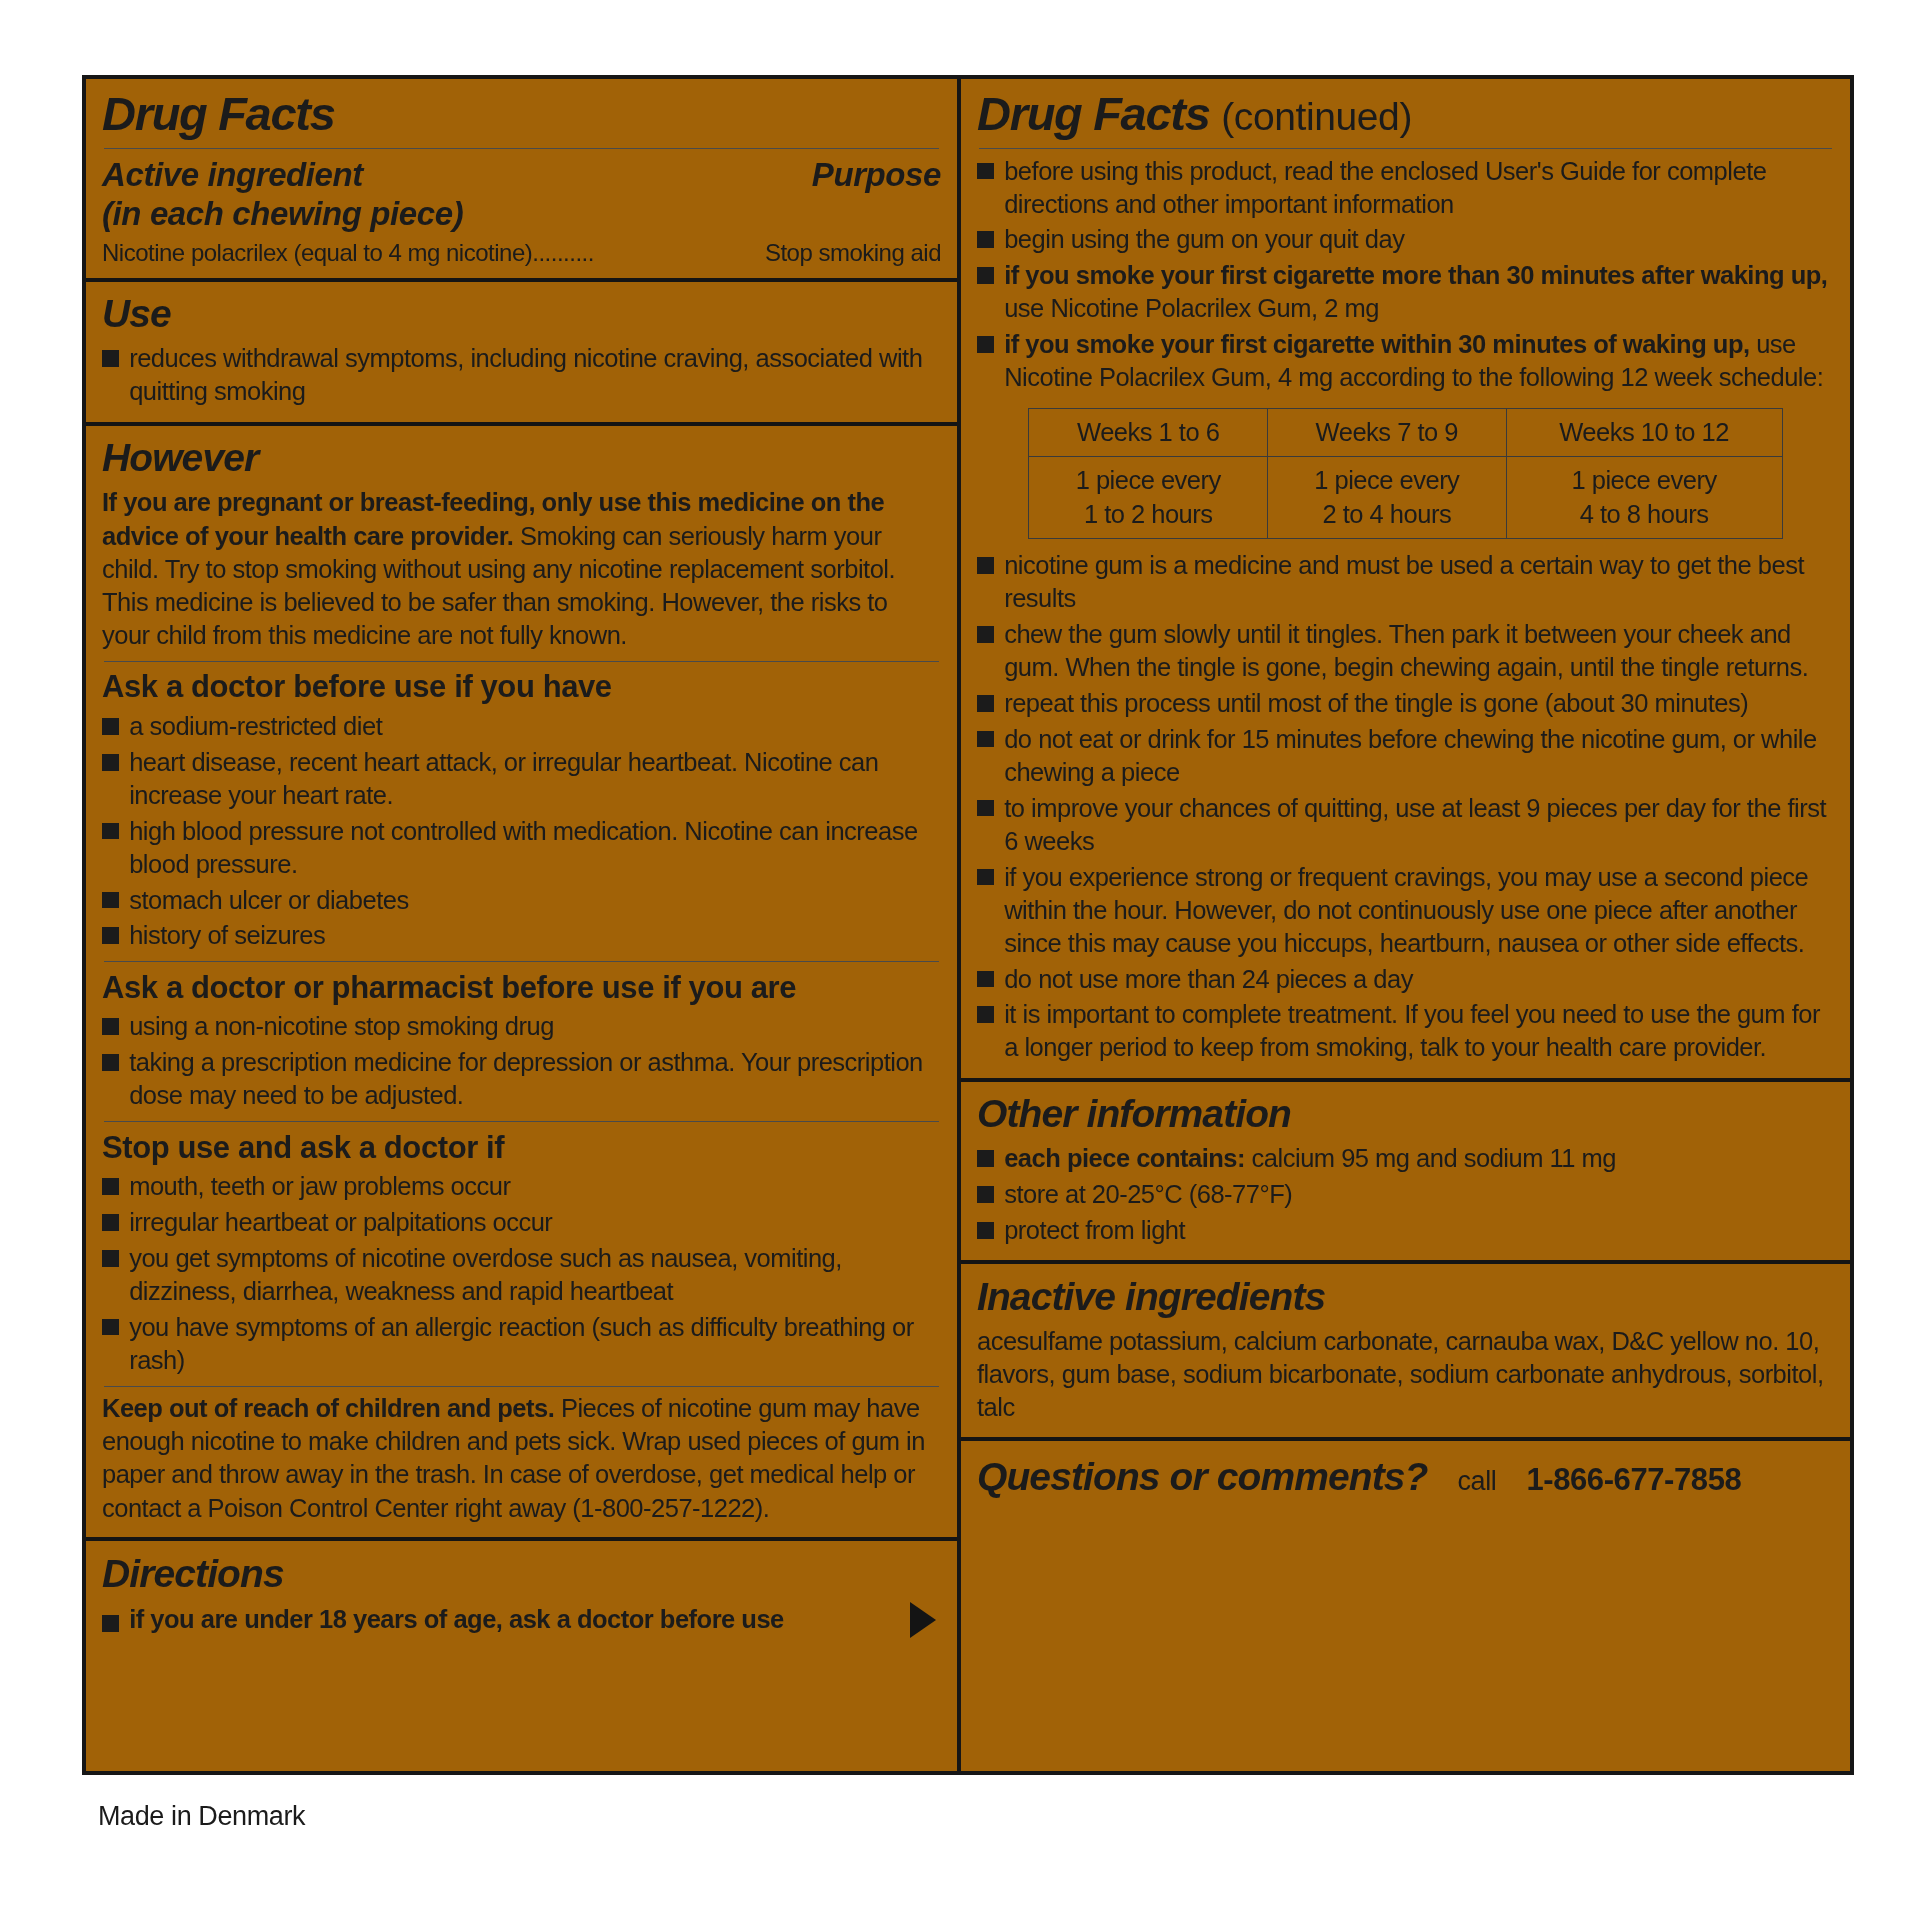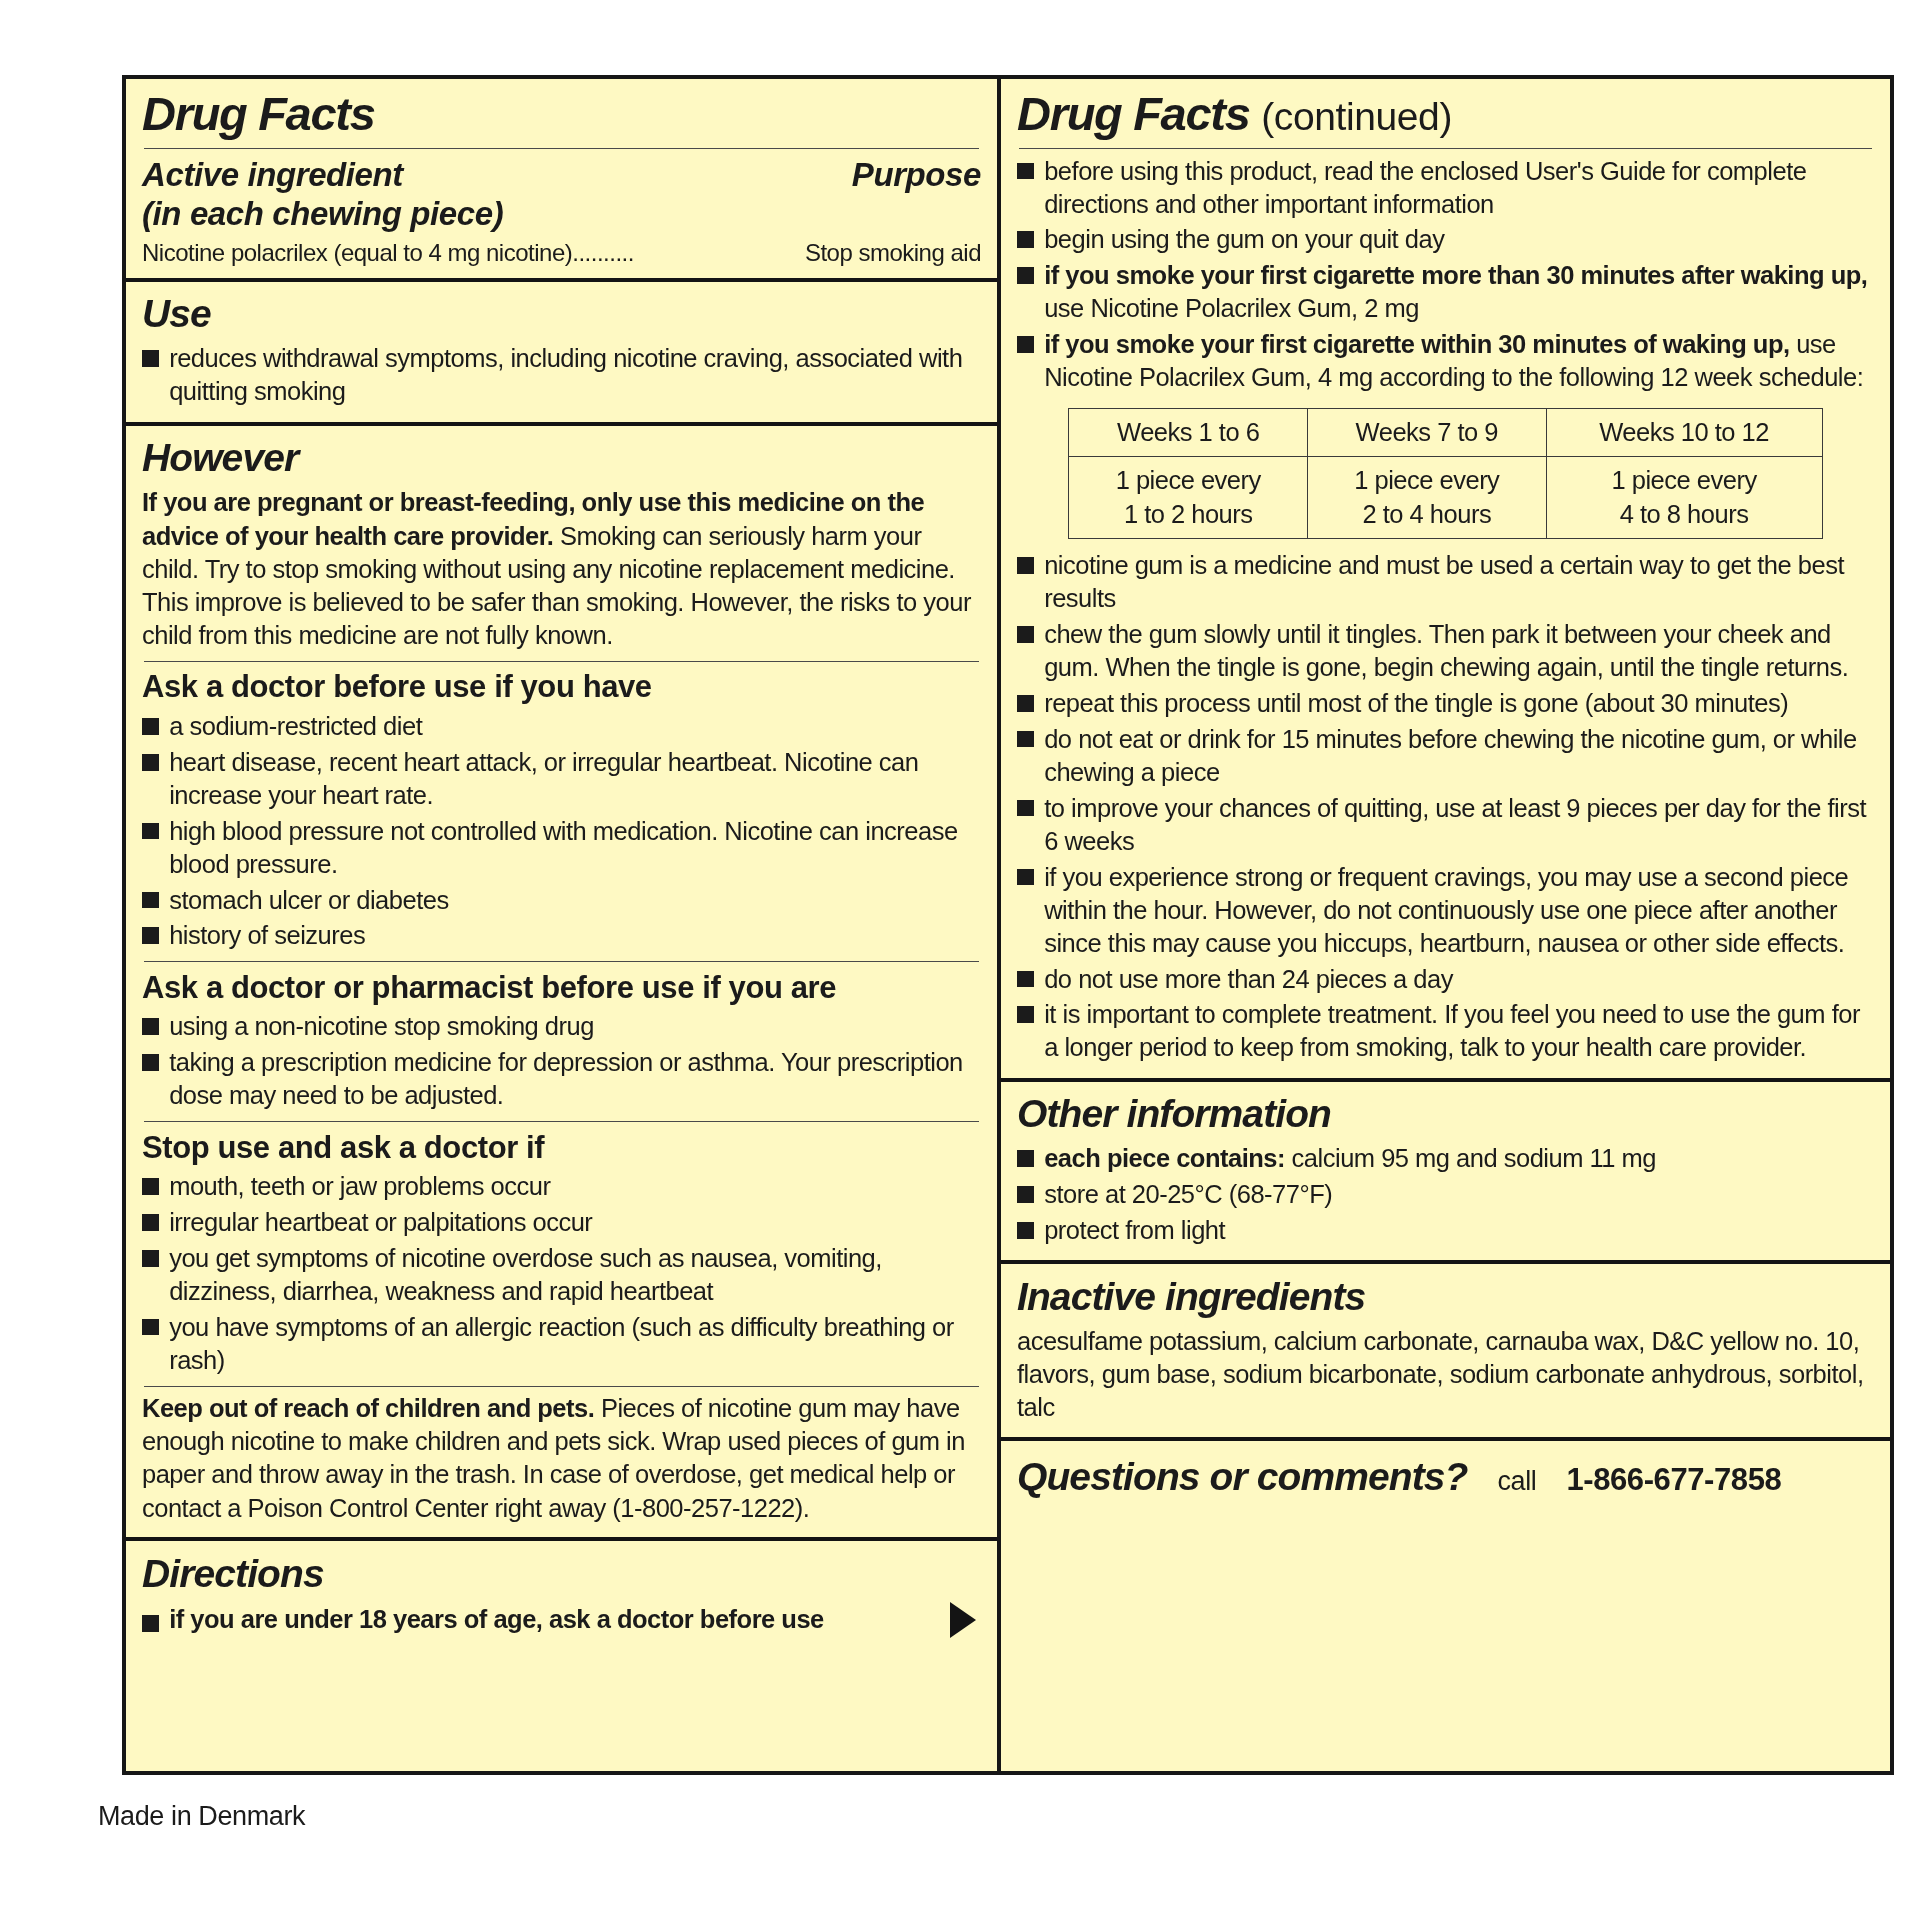--- a/index.html
+++ b/index.html
@@ -3,21 +3,21 @@
 <meta charset="utf-8">
 <style>
   html,body{margin:0;padding:0;background:#ffffff;}
   .sheet{
     position:relative;
     width:1931px;height:1931px;
     background:#ffffff;
     font-family:"Liberation Sans","DejaVu Sans",sans-serif;
     color:#1b1b1b;
   }
-  .col{position:absolute;top:75px;box-sizing:border-box;background:#fef9c3;overflow:hidden;margin-left:40px;}
+  .col{position:absolute;top:75px;box-sizing:border-box;background:#a16207;overflow:hidden;}
   .col-left{left:82px;width:875px;height:1700px;border:4.4px solid #161616;border-right:0;}
   .col-right{left:957px;width:897px;height:1700px;border:4.4px solid #161616;}
   .sec{padding:8.8px 16px 10.5px 16px;}
   .bigtitle{font-size:47px;font-weight:bold;font-style:italic;letter-spacing:-1.3px;line-height:1.1;}
   .cont{font-size:39px;font-weight:normal;font-style:normal;letter-spacing:-0.4px;}
   .rule-thin{border:0;border-top:1.8px solid #4a4a4a;margin:8.8px 1.8px 5.3px 1.8px;}
   .rule-thick{border:0;border-top:4.4px solid #141414;margin:0;}
   .sechead{font-size:39px;font-weight:bold;font-style:italic;letter-spacing:-0.9px;line-height:1.15;margin:1.8px 0 5.3px 0;}
   .aihead{font-size:33px;font-weight:bold;font-style:italic;letter-spacing:-0.4px;line-height:1.2;}
   .aihead-row{display:flex;justify-content:space-between;align-items:flex-end;}
@@ -70,21 +70,21 @@
         <span class="sq"></span>
         <span class="tx">reduces withdrawal symptoms, including nicotine craving, associated with quitting smoking</span>
       </div>
     </div>
 
     <div class="rule-thick"></div>
 
     <div class="sec">
       <div class="sechead">However</div>
       <div class="para">
-        <span class="b">If you are pregnant or breast-feeding, only use this medicine on the advice of your health care provider.</span><span> Smoking can seriously harm your child. Try to stop smoking without using any nicotine replacement medicine. This improve is believed to be safer than smoking. However, the risks to your child from this medicine are not fully known.</span>
+        <span class="b">If you are pregnant or breast-feeding, only use this medicine on the advice of your health care provider.</span><span> Smoking can seriously harm your child. Try to stop smoking without using any nicotine replacement sorbitol. This medicine is believed to be safer than smoking. However, the risks to your child from this medicine are not fully known.</span>
       </div>
 
       <div class="rule-thin"></div>
 
       <div class="subhead">Ask a doctor before use if you have</div>
       <div class="bullet">
           <span class="sq"></span>
           <span class="tx">a sodium-restricted diet</span>
         </div>
       <div class="bullet">

